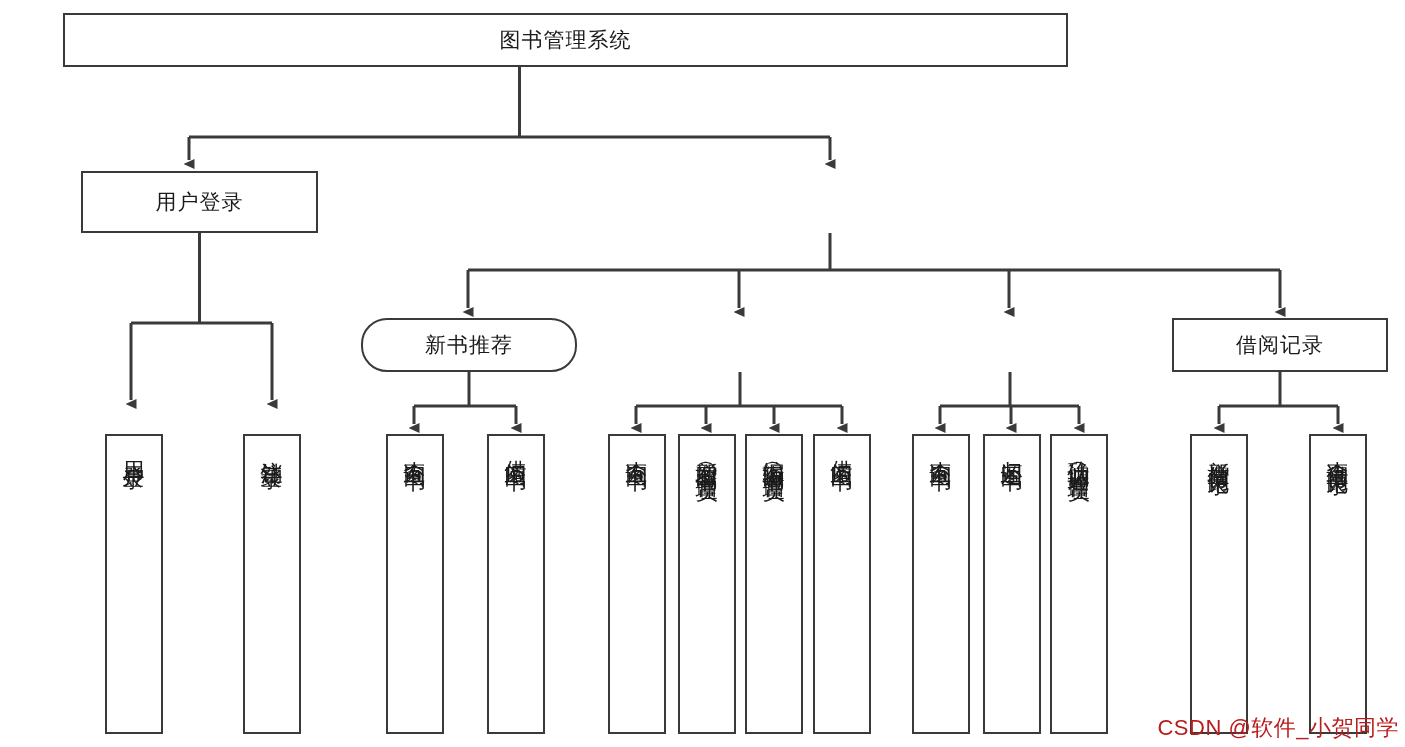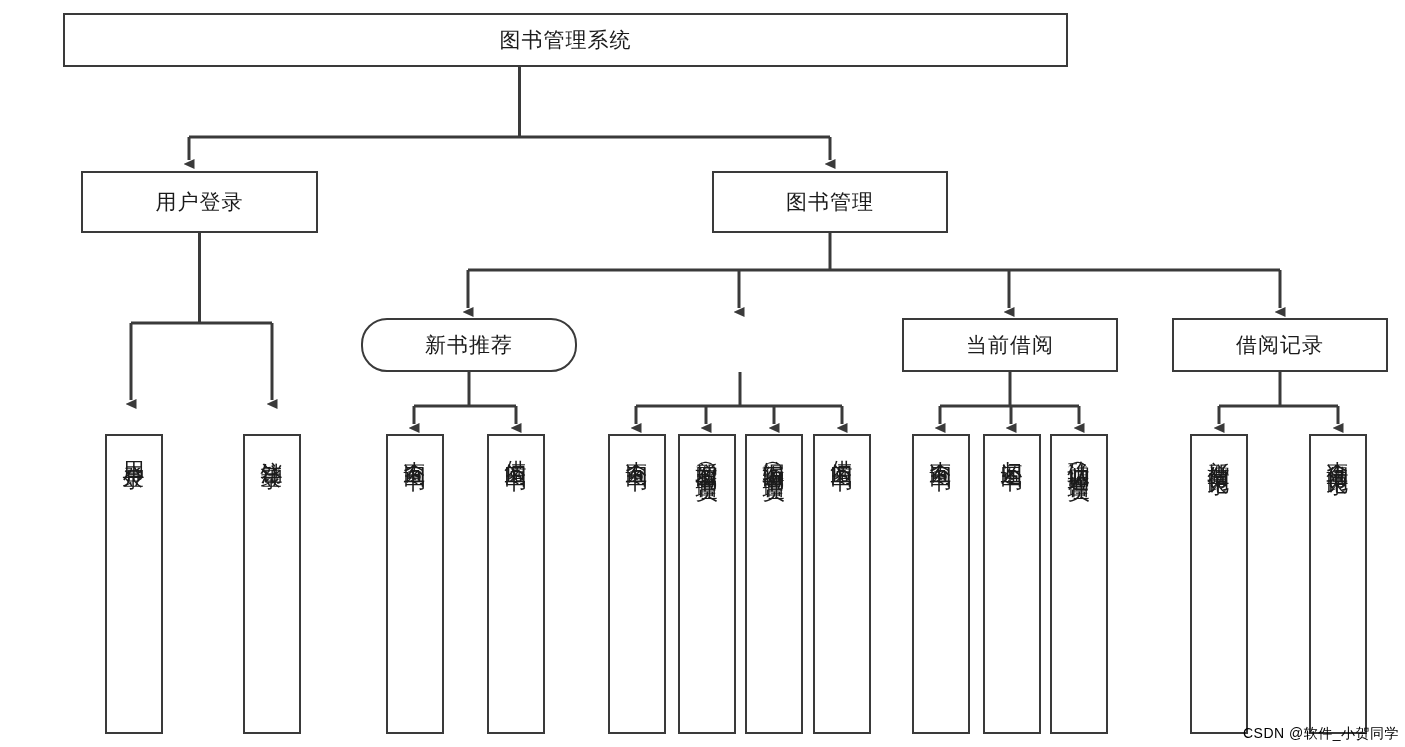--- a/index.html
+++ b/index.html
@@ -58,22 +58,22 @@
     text-orientation: upright;
     font-size: 22px;
     line-height: 1.05;
     letter-spacing: 3px;
     max-height: 100%;
   }
   .watermark {
     position: absolute;
     right: 6px;
     bottom: 4px;
-    font-size: 14px;
-    color: #000000;
+    font-size: 22px;
+    color: #b91c1c;
     white-space: nowrap;
     letter-spacing: 0.5px;
   }
 </style>
 </head>
 <body>
 
 <div id="canvas">
 
   <svg id="edges" viewBox="0 0 1405 747" xmlns="http://www.w3.org/2000/svg">
@@ -129,29 +129,23 @@
     </g>
   </svg>
 
   <div class="node root horizontal" style="left:17px; top:13px; width:1005px; height:54px;margin-left:46px;">
     <span class="label">图书管理系统</span>
   </div>
 
   <div class="node horizontal" style="left:81px; top:171px; width:237px; height:62px;">
     <span class="label">用户登录</span>
   </div>
-  <div class="node horizontal" style="left:712px; top:171px; width:236px; height:62px;">
-    <span class="label">图书管理</span>
-  </div>
 
   <div class="node horizontal" style="left:361px; top:318px; width:216px; height:54px;border-radius:26px;">
     <span class="label">新书推荐</span>
-  </div>
-  <div class="node horizontal" style="left:902px; top:318px; width:216px; height:54px;">
-    <span class="label">当前借阅</span>
   </div>
   <div class="node horizontal" style="left:1172px; top:318px; width:216px; height:54px;font-family:Liberation Serif, serif;">
     <span class="label">借阅记录</span>
   </div>
 
   <div class="node vertical" style="left:105px; top:434px; width:58px; height:300px;">
     <span class="label">用户登录</span>
   </div>
   <div class="node vertical" style="left:243px; top:434px; width:58px; height:300px;">
     <span class="label">注销登录</span>

